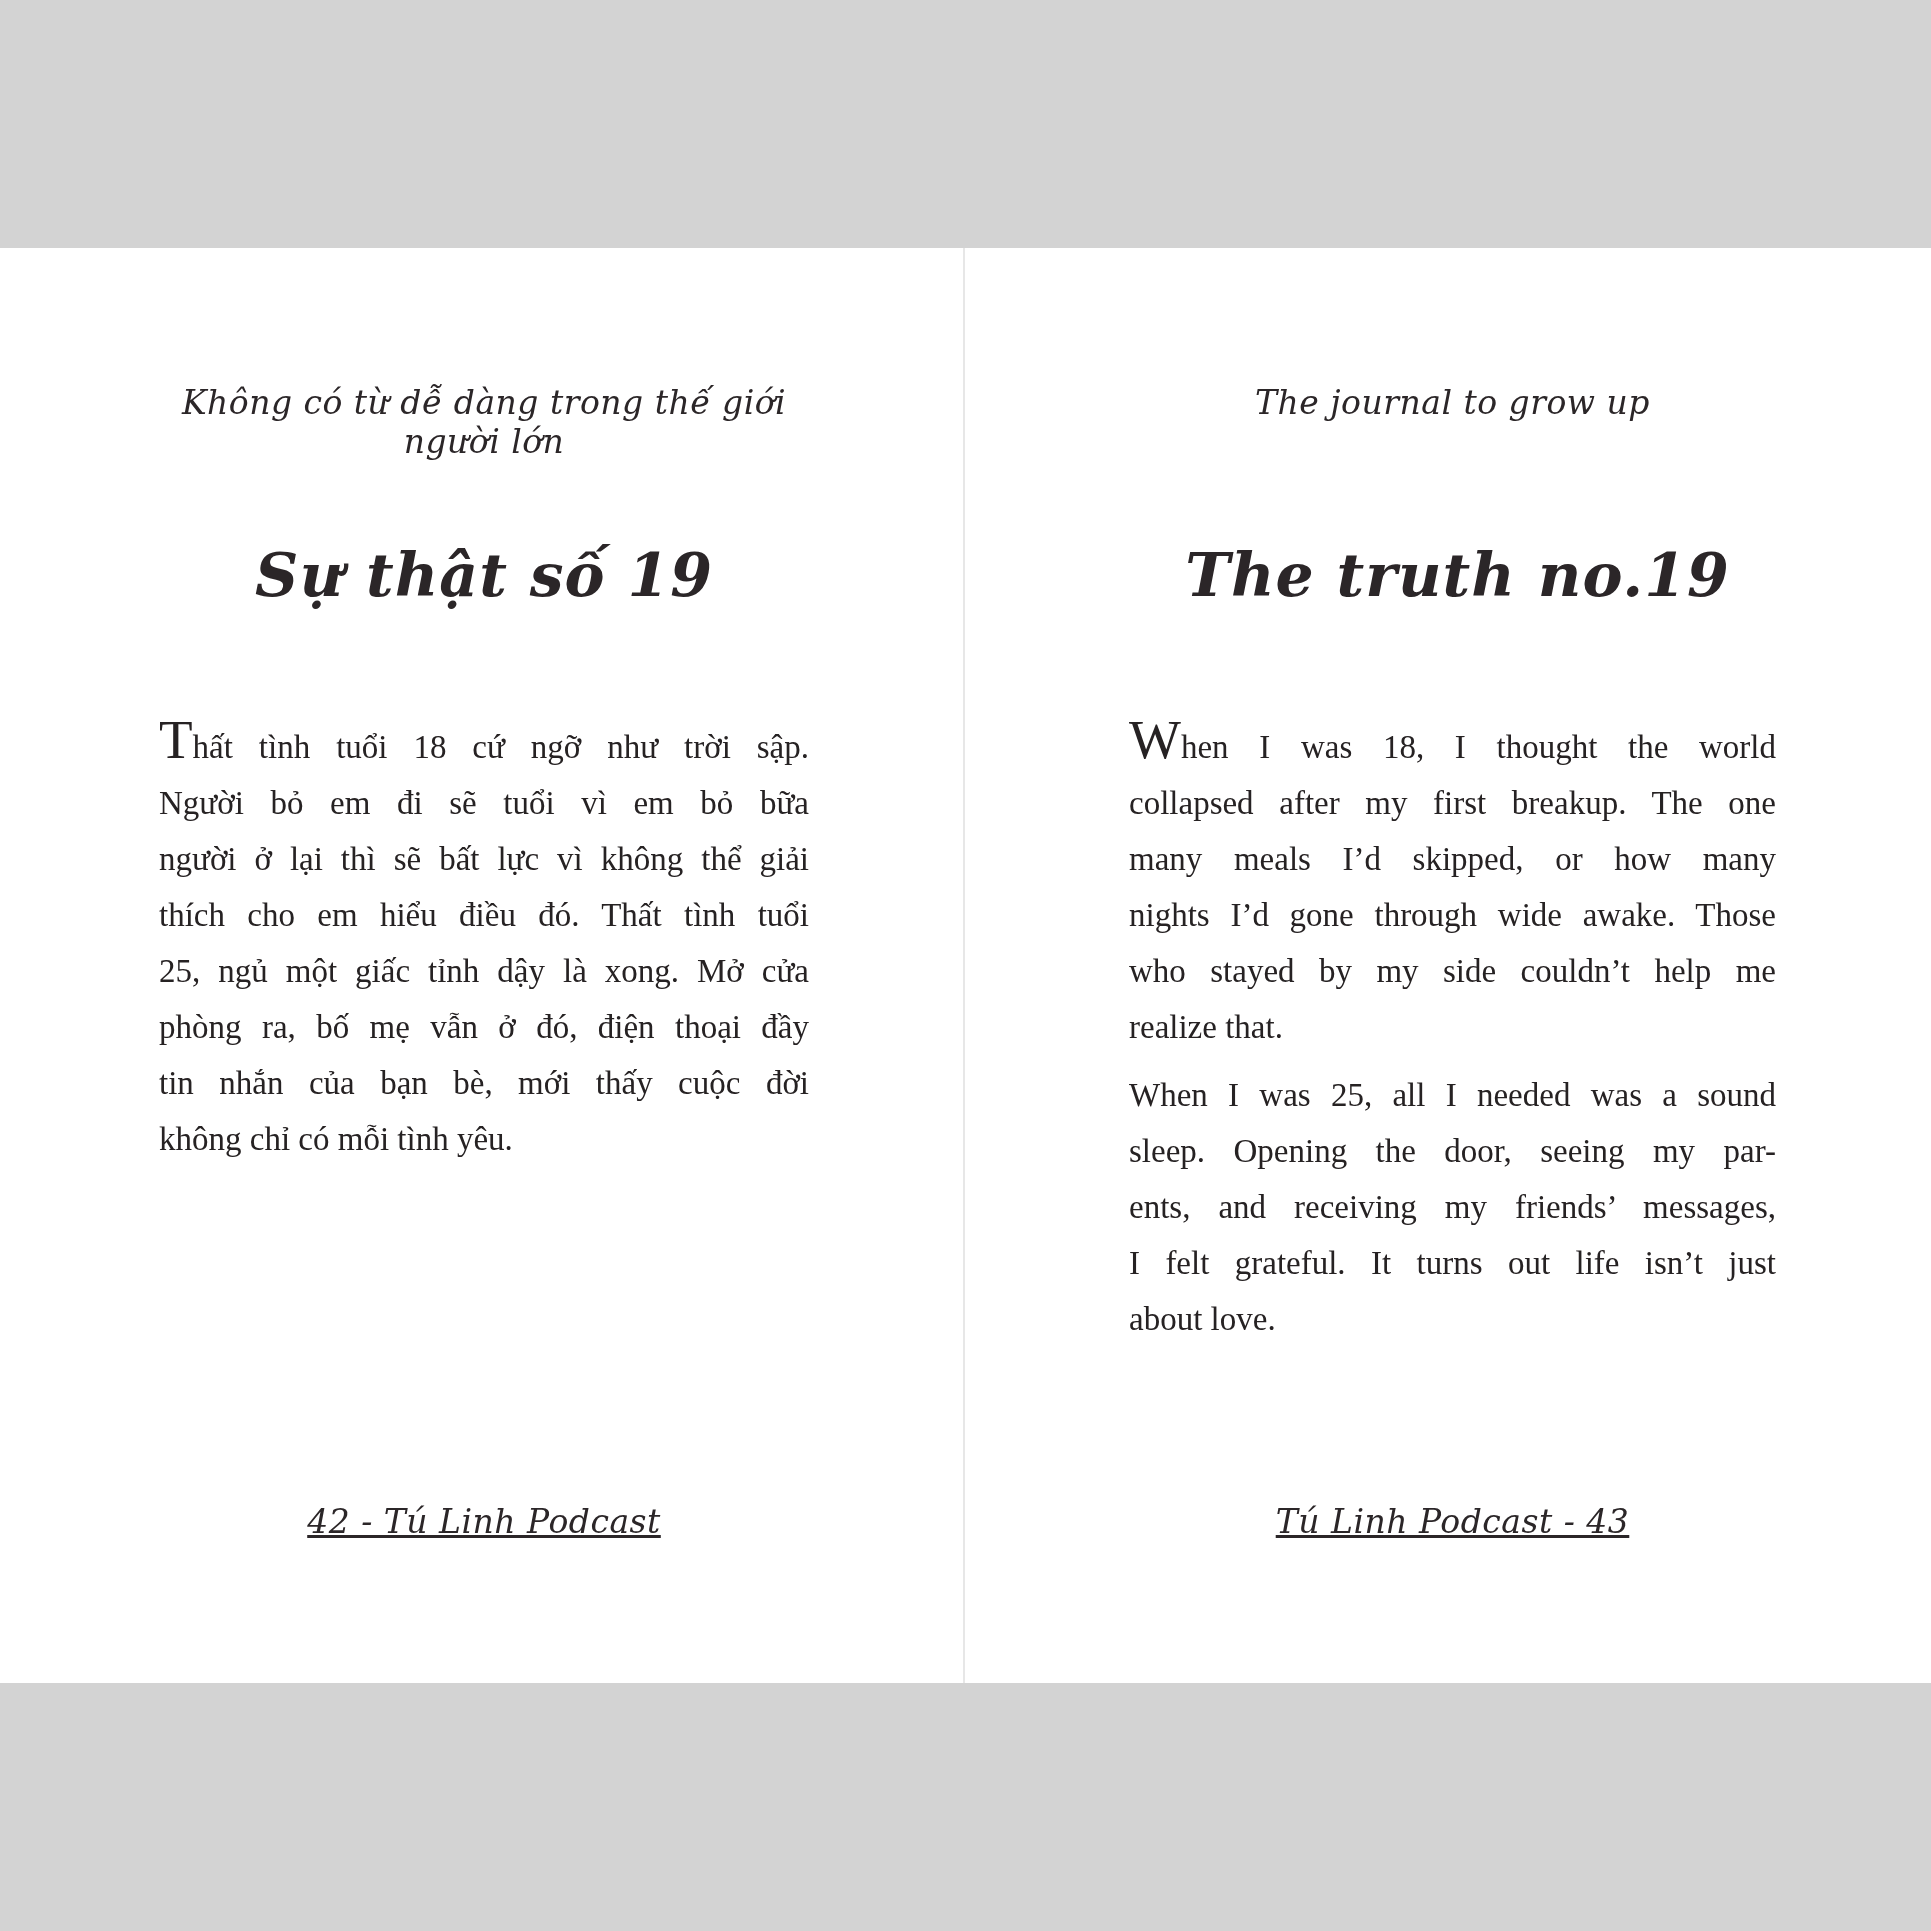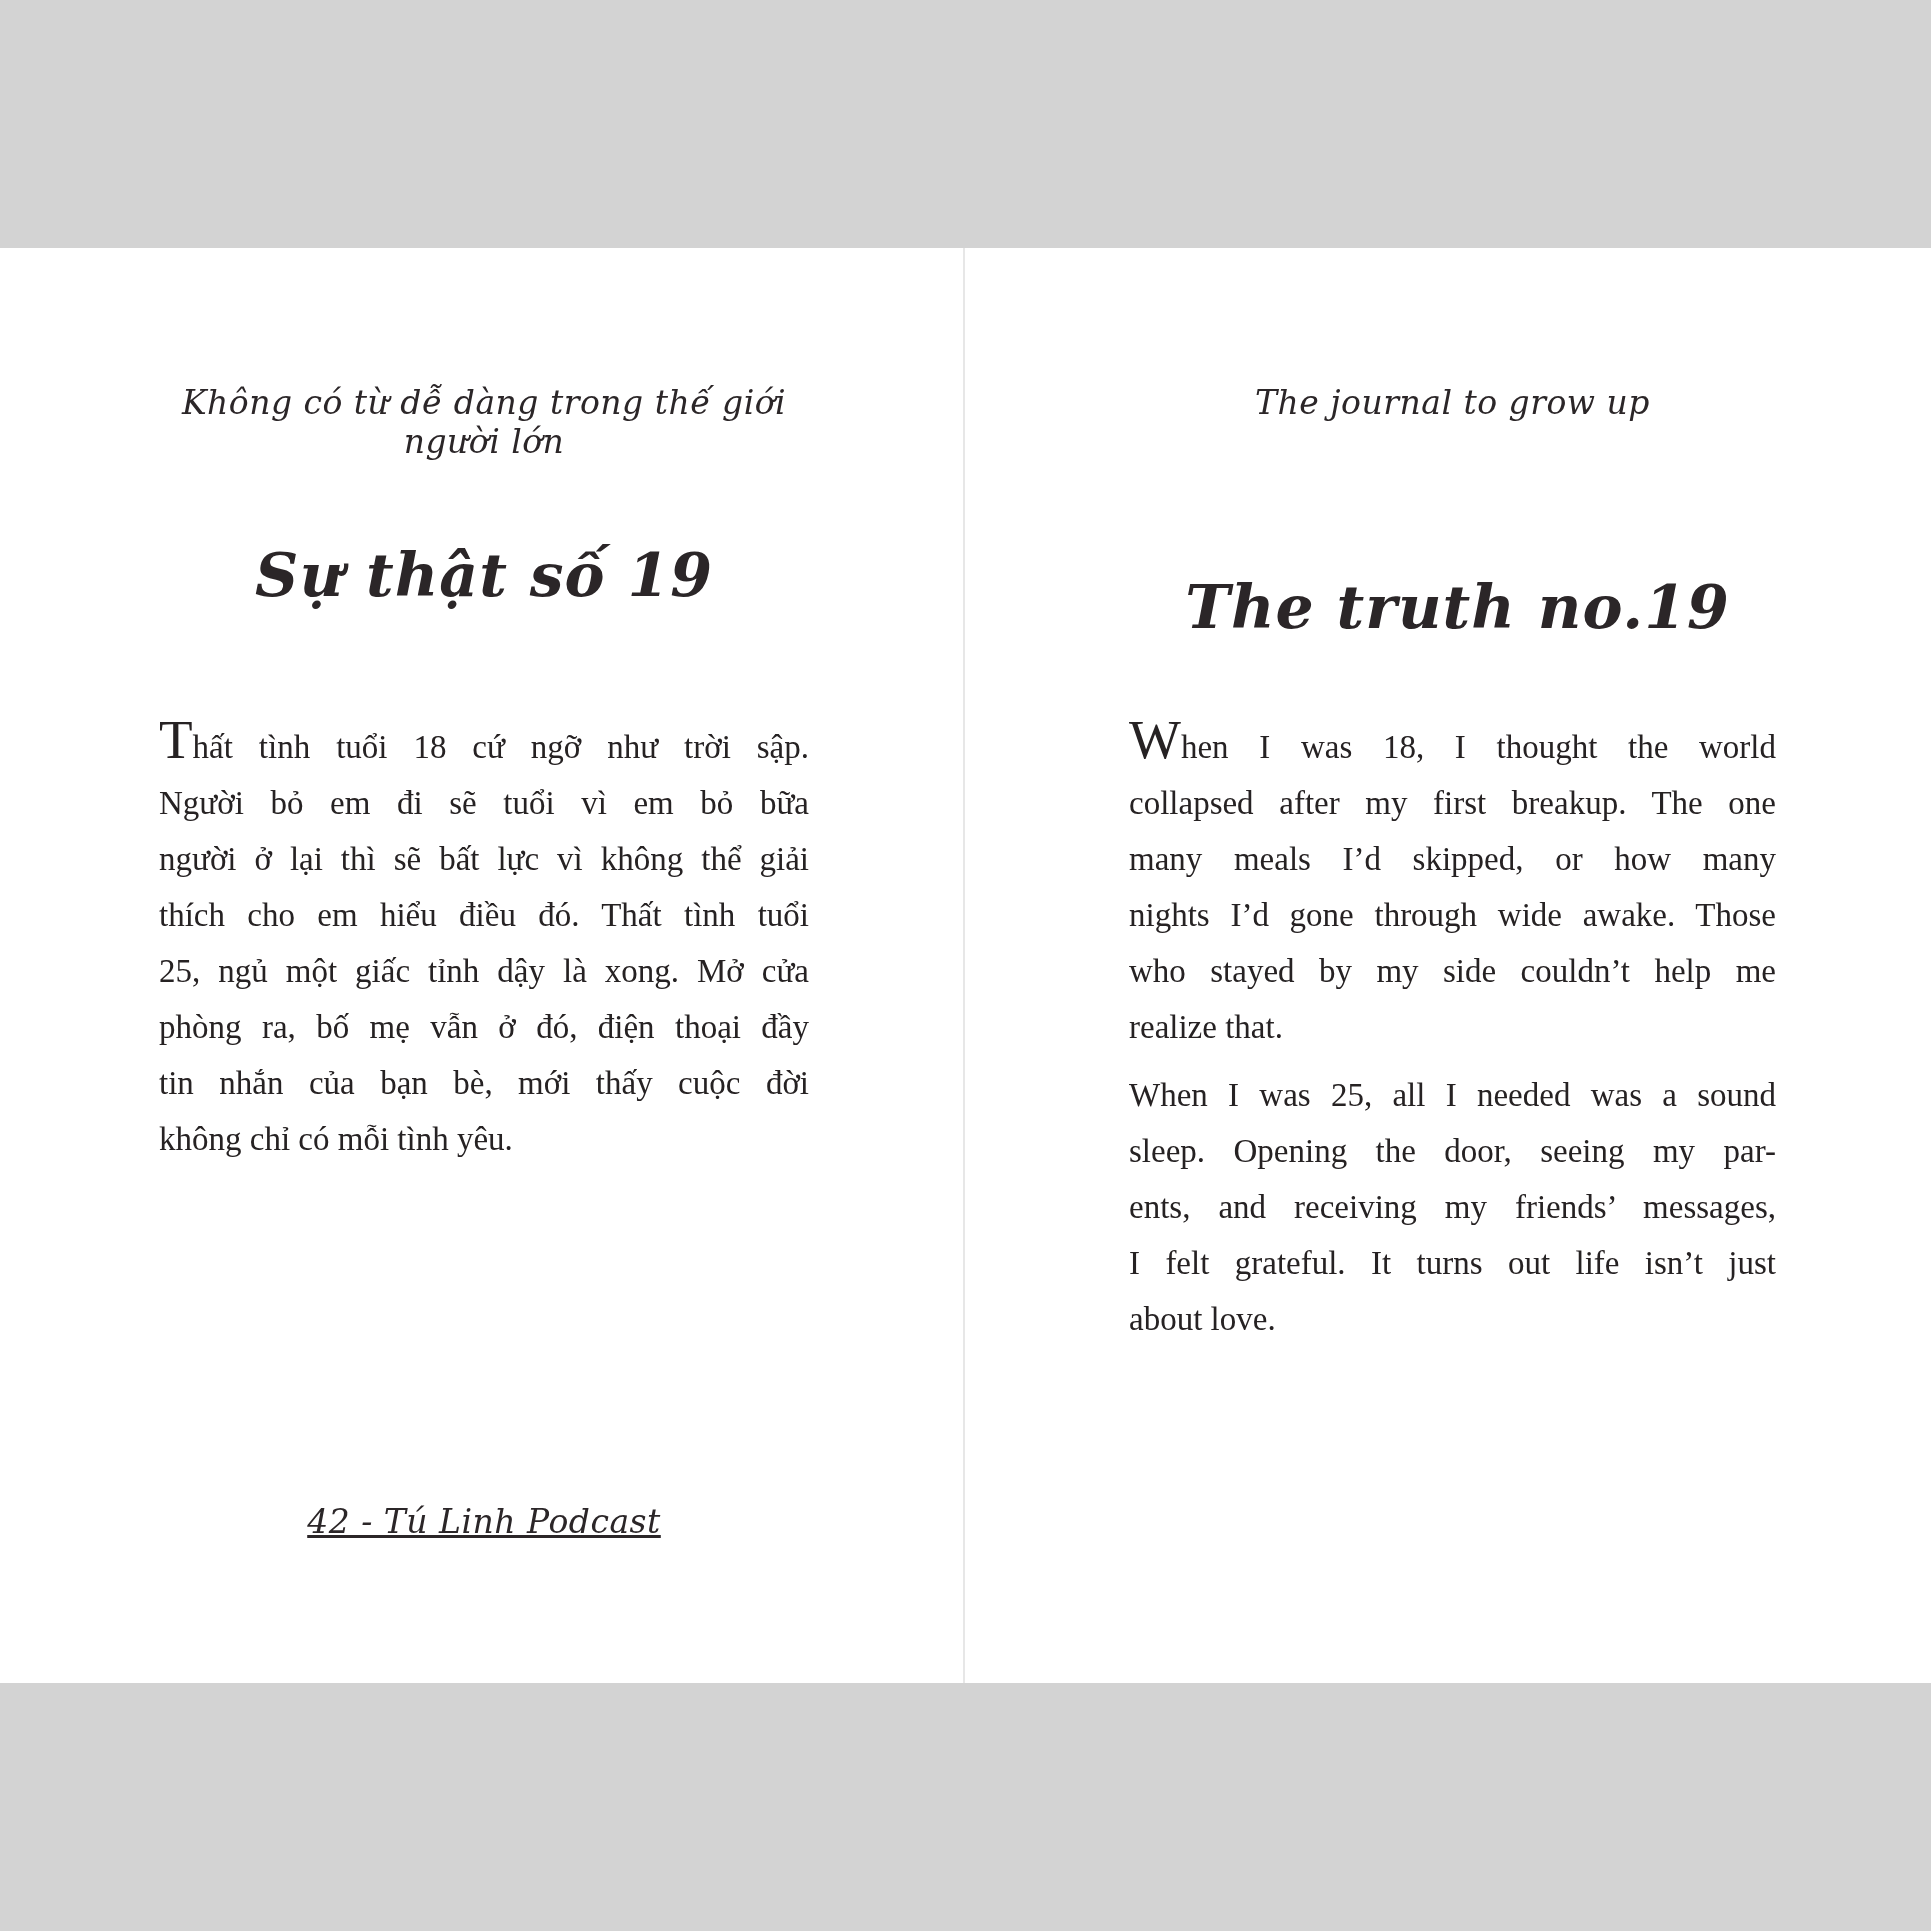--- a/index.html
+++ b/index.html
@@ -26,21 +26,21 @@
     position:absolute; top:135px; left:159px; width:650px;
     text-align:center; font-size:33px; line-height:39px;
     letter-spacing:0.5px;
   }
   .page.right .running-header { left:164px; width:647px; }
   .chapter-title {
     position:absolute; top:290px; left:159px; width:650px;
     font-size:60px; line-height:75px; font-weight:bold; margin:0;
     letter-spacing:1px;
   }
-  .page.right .chapter-title { left:174px; width:637px;margin-top:32px; }
+  .page.right .chapter-title { left:174px; width:637px; }
   .body-text {
     position:absolute; top:471px; left:159px; width:650px;
     font-size:33px; line-height:56px;
   }
   .page.right .body-text { left:164px; width:647px; }
   .paragraph { margin:0 0 11.6px 0; }
   .line { text-align:justify; text-align-last:justify; }
   .line.line-last { text-align-last:left; }
   .cap { font-size:55px; line-height:0; }
   .page-footer {
@@ -91,18 +91,19 @@
           <div class="line line-last">realize that.</div>
         </div>
       <div class="paragraph">
           <div class="line">When I was 25, all I needed was a sound</div>
           <div class="line">sleep. Opening the door, seeing my par-</div>
           <div class="line">ents, and receiving my friends’ messages,</div>
           <div class="line">I felt grateful. It turns out life isn’t just</div>
           <div class="line line-last">about love.</div>
         </div>
     </div>
+    <div class="page-footer script">Tú Linh Podcast - 43</div>
   </section>
 
   <div class="band bottom"></div>
 
 </div>
 
 
 </body></html>

